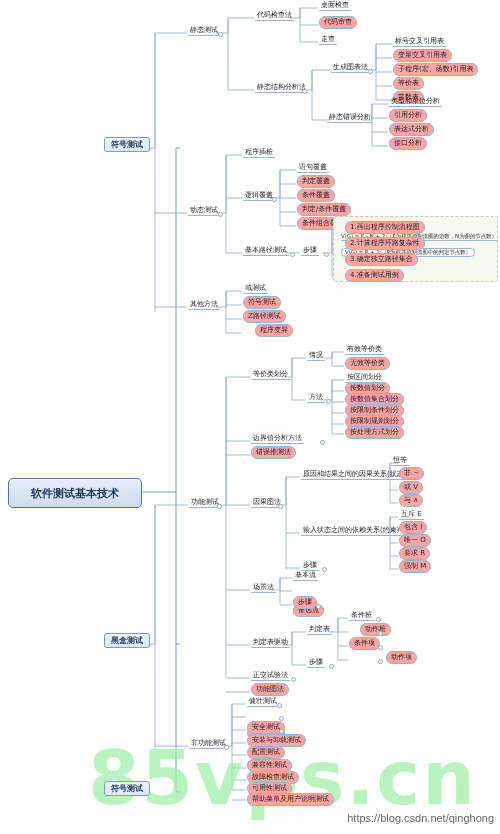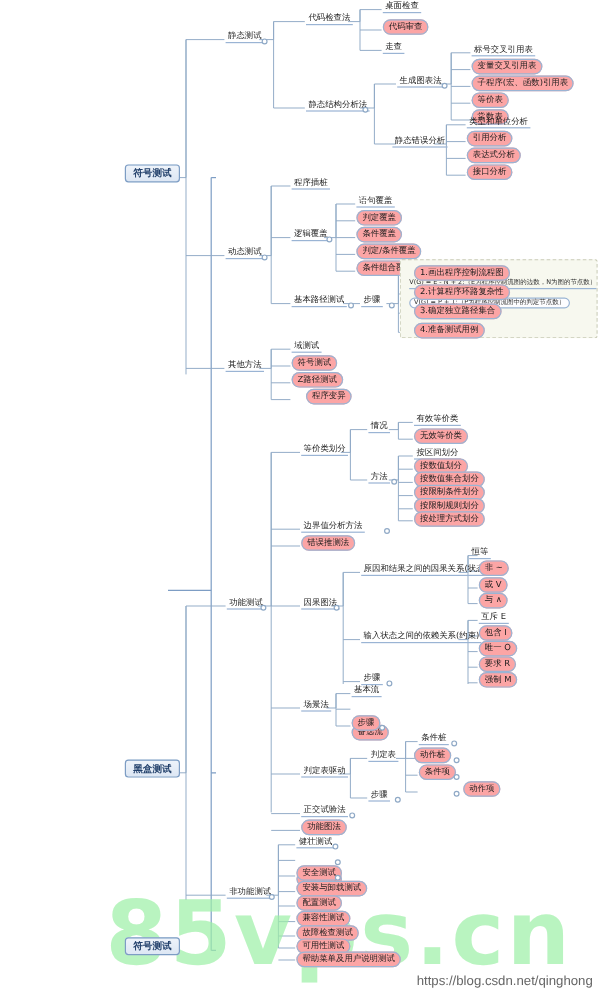--- a/index.html
+++ b/index.html
@@ -230,20 +230,21 @@
       <path d="M232 768 H246"></path>
       <path d="M232 780 H246"></path>
       <path d="M232 790 H246"></path>
       <path d="M232 800 H246"></path>
     </g>
   </svg>
 
   <div class="watermark">85vps.cn</div>
   <div class="footer-url">https://blog.csdn.net/qinghong</div>
 
+  <div class="node root">软件测试基本技术</div>
 
   <div class="node" style="left:104px;top:141px;">
     <span class="lvl1">符号测试</span>
   </div>
   <div class="node" style="left:104px;top:637px;">
     <span class="lvl1">黑盒测试</span>
   </div>
   <div class="node" style="left:104px;top:785px;">
     <span class="lvl1">符号测试</span>
   </div>
@@ -492,21 +493,21 @@
   <div class="node" style="left:251px;top:639px;">
     <span class="leaf">判定表驱动</span>
   </div>
   <div class="node" style="left:307px;top:626px;">
     <span class="leaf">判定表</span>
   </div>
   <div class="node" style="left:349px;top:612px;">
     <span class="leaf">条件桩</span>
   </div>
   <div class="dot" style="left:376px;top:617px;"></div>
-  <div class="node" style="left:345px;top:626px;">
+  <div class="node" style="left:360px;top:626px;">
     <span class="boxed">动作桩</span>
   </div>
   <div class="dot" style="left:378px;top:631px;"></div>
   <div class="node" style="left:349px;top:640px;">
     <span class="boxed">条件项</span>
   </div>
   <div class="dot" style="left:378px;top:645px;"></div>
   <div class="node" style="left:349px;top:654px;padding-left:37px;">
     <span class="boxed">动作项</span>
   </div>

